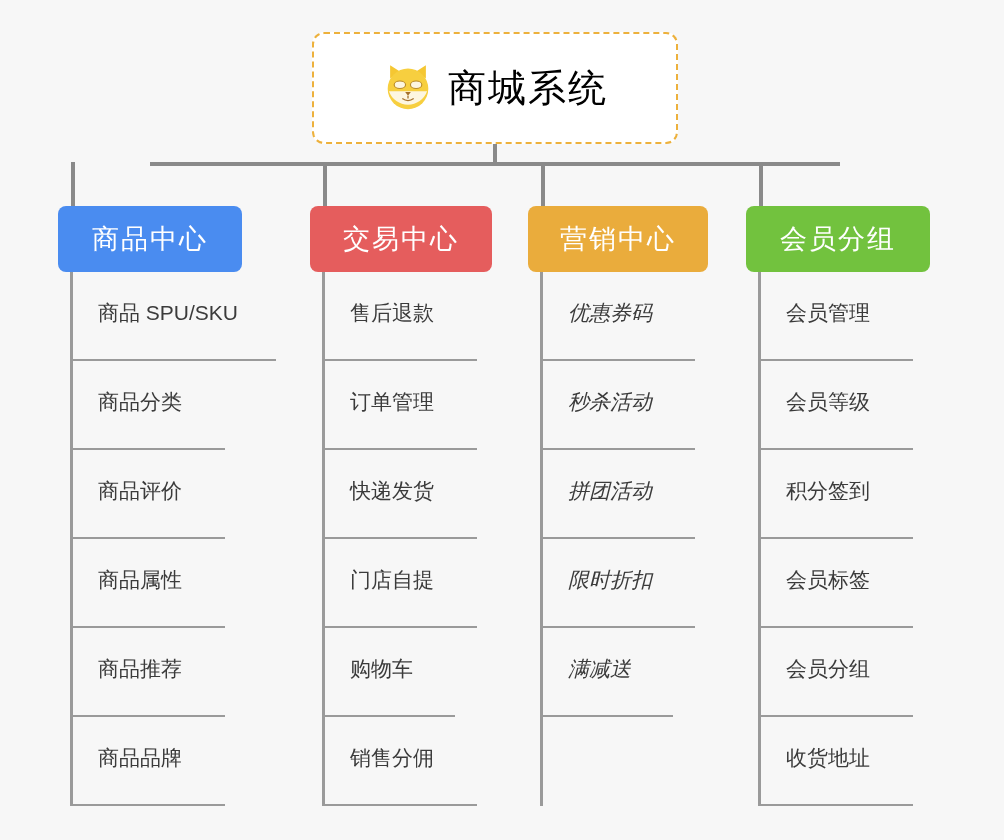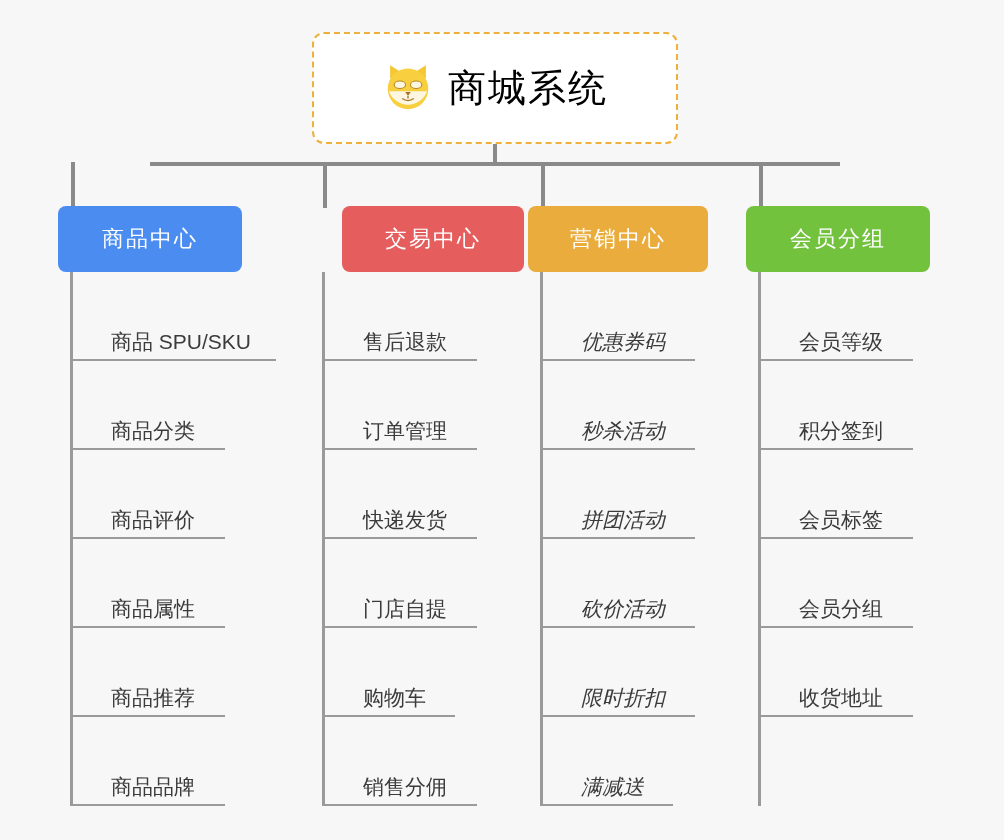--- a/index.html
+++ b/index.html
@@ -71,21 +71,21 @@
   .cat-box {
     position: absolute;
     top: 206px;
     height: 66px;
     border-radius: 8px;
     display: flex;
     align-items: center;
     justify-content: center;
   }
   .cat-label {
-    font-size: 22px;
+    font-size: 27px;
     color: #ffffff;
     letter-spacing: 2px;
     line-height: 1;
   }
 
   
   .branch {
     position: absolute;
     top: 272px;
   }
@@ -97,22 +97,22 @@
     background: #9a9a9a;
   }
   .leaf-list {
     position: relative;
     list-style: none;
   }
   .leaf {
     position: relative;
     height: 89px;
     display: flex;
-    align-items: flex-end;
-    padding-left: 41px;
+    align-items: center;
+    padding-left: 28px;
   }
   .leaf-text {
     font-size: 21px;
     color: #3b3b3b;
     line-height: 1;
     padding-bottom: 9px;
     white-space: nowrap;
   }
   .leaf-underline {
     position: absolute;
@@ -181,21 +181,21 @@
             <span class="leaf-text">商品推荐</span>
             <div class="leaf-underline" style="width: 155px;"></div>
           </li>
           <li class="leaf">
             <span class="leaf-text">商品品牌</span>
             <div class="leaf-underline" style="width: 155px;"></div>
           </li>
         </ul>
       </div>
       <div class="conn conn-drop" style="left: 323px;"></div>
-      <div class="cat-box" style="left: 310px; width: 182px; background: rgb(229, 93, 93); margin-left: 32px;">
+      <div class="cat-box" style="left: 310px; width: 182px; background: rgb(229, 93, 93);">
         <span class="cat-label">交易中心</span>
       </div>
       <div class="branch" style="left: 322px;">
         <div class="spine" style="height: 534px;"></div>
         <ul class="leaf-list">
           <li class="leaf">
             <span class="leaf-text">售后退款</span>
             <div class="leaf-underline" style="width: 155px;"></div>
           </li>
           <li class="leaf">
@@ -233,41 +233,41 @@
           </li>
           <li class="leaf">
             <span class="leaf-text">秒杀活动</span>
             <div class="leaf-underline" style="width: 155px;"></div>
           </li>
           <li class="leaf">
             <span class="leaf-text">拼团活动</span>
             <div class="leaf-underline" style="width: 155px;"></div>
           </li>
           <li class="leaf">
-            <span class="leaf-text">砍价活动</span>
-            <div class="leaf-underline" style="width: 155px;"></div>
-          </li>
-          <li class="leaf">
             <span class="leaf-text">限时折扣</span>
             <div class="leaf-underline" style="width: 155px;"></div>
           </li>
           <li class="leaf">
             <span class="leaf-text">满减送</span>
             <div class="leaf-underline" style="width: 133px;"></div>
           </li>
         </ul>
       </div>
       <div class="conn conn-drop" style="left: 759px;"></div>
       <div class="cat-box" style="left: 746px; width: 184px; background: rgb(114, 194, 62);">
         <span class="cat-label">会员分组</span>
       </div>
       <div class="branch" style="left: 758px;">
         <div class="spine" style="height: 534px;"></div>
         <ul class="leaf-list">
           <li class="leaf">
+            <span class="leaf-text">会员管理</span>
+            <div class="leaf-underline" style="width: 155px;"></div>
+          </li>
+          <li class="leaf">
             <span class="leaf-text">会员等级</span>
             <div class="leaf-underline" style="width: 155px;"></div>
           </li>
           <li class="leaf">
             <span class="leaf-text">积分签到</span>
             <div class="leaf-underline" style="width: 155px;"></div>
           </li>
           <li class="leaf">
             <span class="leaf-text">会员标签</span>
             <div class="leaf-underline" style="width: 155px;"></div>

